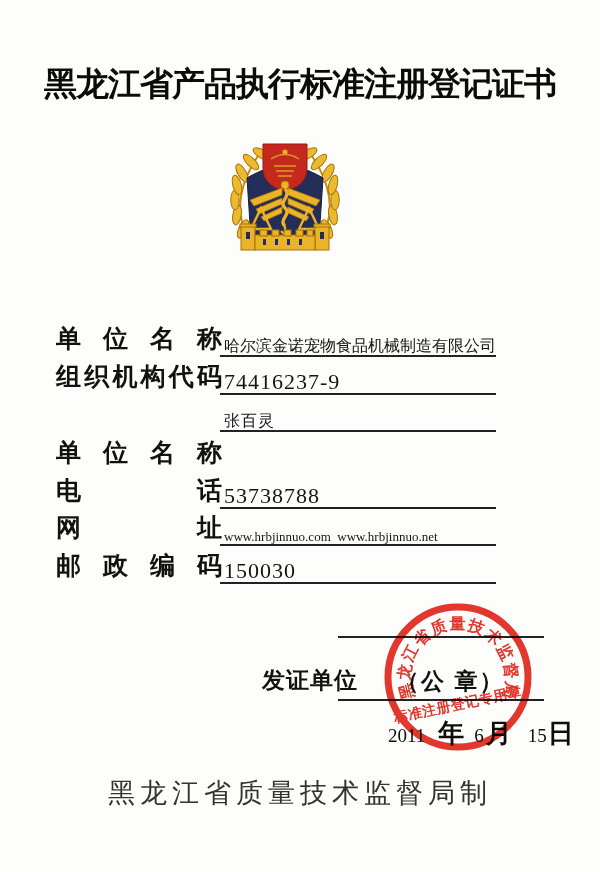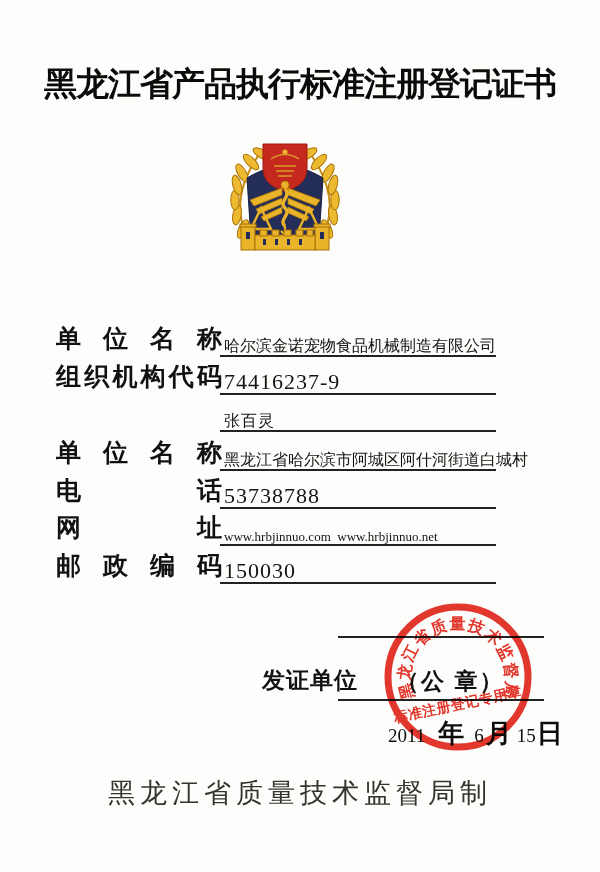--- a/index.html
+++ b/index.html
@@ -27,21 +27,21 @@
             font-family:"Liberation Sans","DejaVu Sans",sans-serif;color:#111;letter-spacing:1px;}
   .seal-note{position:absolute;left:396px;top:666px;font-size:23px;font-weight:bold;
              letter-spacing:2px;color:#111;
              font-family:"Liberation Sans","DejaVu Sans",sans-serif;}
   .uline{position:absolute;height:0;border-top:2px solid #222;}
   .u1{left:338px;top:636px;width:206px;}
   .u2{left:338px;top:699px;width:206px;}
   .date{position:absolute;left:388px;top:721px;display:flex;align-items:baseline;color:#0d0d0b;}
   .date .num{font-size:19px;font-family:"Liberation Serif","DejaVu Serif",serif;}
   .date .unit{font-size:26px;font-weight:900;line-height:1;}
-  .g1{margin-left:13px}.g2{margin-left:10px}.g3{margin-left:2px}.g4{margin-left:5px}.g5{margin-left:1px}
+  .g1{margin-left:13px}.g2{margin-left:10px}.g3{margin-left:2px}.g4{margin-left:16px}.g5{margin-left:1px}
   .stamp{position:absolute;left:381px;top:602px;width:154px;height:154px;
          mix-blend-mode:multiply;opacity:.93;}
   .footer{position:absolute;top:775px;left:0;width:100%;text-align:center;
           font-size:27px;letter-spacing:5px;color:#33332f;
           font-family:"Liberation Serif","DejaVu Serif",serif;}
 </style>
 </head>
 <body>
 
 <div class="page">
@@ -124,23 +124,20 @@
           <span class="v-num">74416237-9</span>
         </div>
     </div>
     <div class="row r3">
       <div class="val">
           <span class="v-name">张百灵</span>
         </div>
     </div>
     <div class="row r4">
       <div class="lab">单位名称</div>
-      <div class="val">
-          <span class="v-cjk">黑龙江省哈尔滨市阿城区阿什河街道白城村</span>
-        </div>
     </div>
     <div class="row r5">
       <div class="lab">电话</div>
       <div class="val">
           <span class="v-num">53738788</span>
         </div>
     </div>
     <div class="row r6">
       <div class="lab">网址</div>
       <div class="val">

